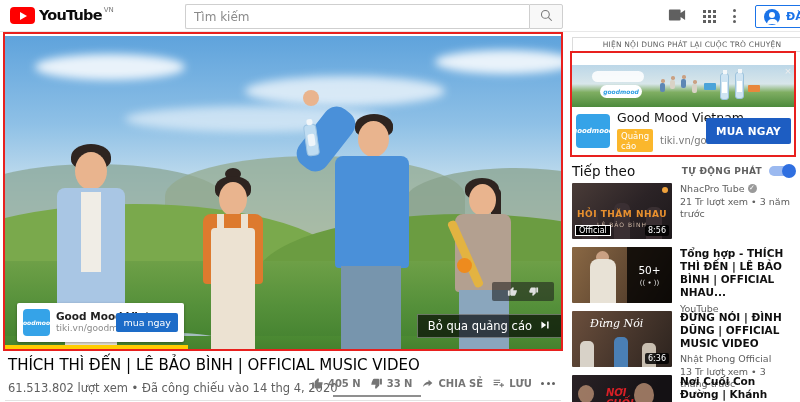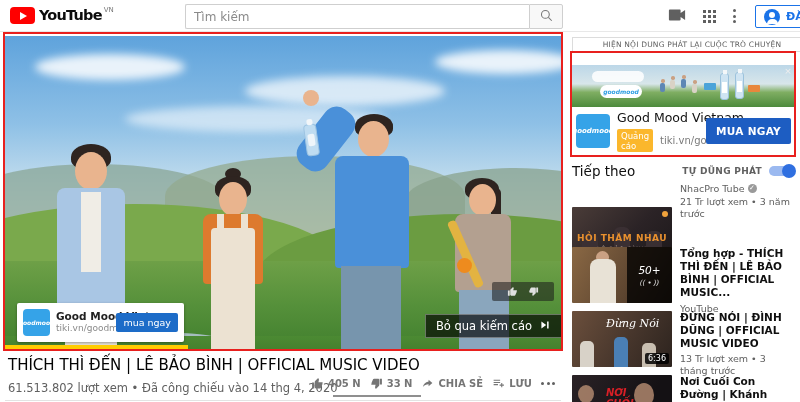--- a/index.html
+++ b/index.html
@@ -166,39 +166,39 @@
          padding:1px 3px; border-radius:2px; }
   .vtxt { min-width:0; line-height:1.25; }
   .vt-title { font-size:10.5px; font-weight:bold; color:#0f0f0f; margin-bottom:3px; }
   .vt-ch { font-size:9.5px; color:#606060; display:flex; align-items:center; gap:3px; }
   .vt-meta { font-size:9.5px; color:#606060; margin-top:1px; }
   .check { display:inline-block; width:9px; height:9px; border-radius:50%; background:#9a9a9a; color:#fff;
            font-size:7px; line-height:9px; text-align:center; }
   .check::before { content:"✓"; }
 
   
-  .t1 { background:linear-gradient(135deg,#4a3c38 0%,#2b2326 55%,#1c181a 100%);margin-top:24px; }
+  .t1 { background:linear-gradient(135deg,#4a3c38 0%,#2b2326 55%,#1c181a 100%); }
   .t1-l1 { position:absolute; left:0; right:0; top:26px; text-align:center; color:#e8902e; font-size:9px; font-weight:bold; letter-spacing:.5px;}
   .t1-l2 { position:absolute; left:0; right:0; top:38px; text-align:center; color:#cdb6a4; font-size:6px; letter-spacing:1px;}
   .t1-stamp { position:absolute; left:3px; bottom:3px; background:#000; border:1px solid #fff; color:#fff;
               font-size:8px; padding:0 3px; }
   .t1-dot { position:absolute; right:4px; top:4px; width:6px; height:6px; border-radius:50%; background:#f0a23c; }
   .t1 .fig { position:absolute; width:16px; height:30px; bottom:0; border-radius:6px 6px 0 0; background:#3c3134; opacity:.9;}
   
-  .t2 { background:linear-gradient(120deg,#8a6844 0%,#5d4530 60%,#3a2c20 100%);font-style:italic; }
+  .t2 { background:linear-gradient(120deg,#8a6844 0%,#5d4530 60%,#3a2c20 100%); }
   .t2-man { position:absolute; left:18px; top:12px; width:26px; height:44px; background:#e8e2d6; border-radius:8px 8px 0 0; }
   .t2-head { position:absolute; left:24px; top:4px; width:13px; height:13px; border-radius:50%; background:#caa183; }
   .t2-ovl { position:absolute; right:0; top:0; width:45%; height:100%; background:rgba(0,0,0,.78); color:#fff;
             display:flex; flex-direction:column; align-items:center; justify-content:center; gap:3px; }
   .t2-count { font-size:10.5px; }
   .t2-mix { font-size:7px; opacity:.9; }
   .t2-mix::before { content:"(( • ))"; }
   
   .t3 { background:linear-gradient(120deg,#6b4f3c 0%,#47362c 55%,#2c231e 100%); }
-  .t3-script { position:absolute; left:34px; top:6px; color:#fff; font-size:11px; font-style:italic;
+  .t3-script { position:absolute; left:18px; top:6px; color:#fff; font-size:11px; font-style:italic;
                font-family:"DejaVu Serif","Liberation Serif",serif; }
   .t3 .fig { position:absolute; bottom:0; width:14px; height:26px; border-radius:5px 5px 0 0; }
   
   .t4 { background:linear-gradient(120deg,#2a2226 0%,#141114 70%); }
   .t4-l1 { position:absolute; left:34px; top:12px; color:#d81f26; font-size:10px; font-weight:bold; font-style:italic; line-height:1.1; }
   .t4-face { position:absolute; border-radius:50%; background:#b98f73; opacity:.8; }
 
   
   .annot { position:absolute; border:2px solid var(--annotation-red,#e8201e); z-index:20; pointer-events:none; }
   .annot-player { left:3px; top:32px; width:560px; height:319px; }
@@ -321,21 +321,21 @@
           </svg>
       </span>
       <span>
         <svg width="11" height="11" viewBox="0 0 24 24" fill="#e0e0e0">
             <path transform="rotate(180 12 12)" d="M2 10h4v11H2zM22 11.5c0-1.1-.9-2-2-2h-6.3l1-4.6v-.3c0-.4-.2-.8-.4-1L13.2 2 7.6 7.6c-.4.4-.6.9-.6 1.4V19c0 1.1.9 2 2 2h7.5c.8 0 1.5-.5 1.8-1.2l2.6-6.1c.1-.2.1-.5.1-.7v-1.5z"></path>
           </svg>
       </span>
     </div>
 
     <button class="skip-btn">
-      <span>Bỏ qua kiếm cáo</span>
+      <span>Bỏ qua quảng cáo</span>
       <span>
         <svg width="12" height="12" viewBox="0 0 20 20" fill="#fff">
             <path d="M4 4l8 6-8 6V4zm9.5 0h2.5v12h-2.5z"></path>
           </svg>
       </span>
     </button>
 
     <div class="progress" id="ad-progress" style="width: 33%;"></div>
   </div>
 
@@ -402,21 +402,21 @@
           <span class="ad-badge">Quảng cáo</span>
           <span class="sb-ad-url">tiki.vn/goodmood</span>
         </div>
       </span>
       <button class="muangay-btn">MUA NGAY</button>
     </div>
 
     <div class="upnext-row">
       <span class="upnext">Tiếp theo</span>
       <span class="autoplay">
-        <span class="autoplay-lbl">TỰ DŨNG PHÁT</span>
+        <span class="autoplay-lbl">TỰ ĐỘNG PHÁT</span>
         <span class="toggle"></span>
       </span>
     </div>
 
     <div class="vitem" style="top:183px;">
       <div class="thumb t1">
         <span class="fig" style="left:10px;"></span>
           <span class="fig" style="left:42px; height:36px;"></span>
           <span class="fig" style="left:74px; height:32px;"></span>
         <div class="t1-l1">HỎI THĂM NHAU</div>
@@ -437,37 +437,40 @@
     <div class="vitem" style="top:247px;">
       <div class="thumb t2">
         <span class="t2-head"></span>
           <span class="t2-man"></span>
         <div class="t2-ovl">
           <span class="t2-count">50+</span>
           <span class="t2-mix"></span>
         </div>
       </div>
       <div class="vtxt">
-        <div class="vt-title">Tổng hợp - THÍCH THÌ ĐẾN | LÊ BẢO BÌNH | OFFICIAL MUSIC...</div>
+        <div class="vt-title">Tổng hợp - THÍCH THÌ ĐẾN | LÊ BẢO BÌNH | OFFICIAL NHAU...</div>
         <div class="vt-ch">
             <span>YouTube</span>
           </div>
       </div>
     </div>
 
     <div class="vitem" style="top:311px;">
       <div class="thumb t3">
         <div class="t3-script">Đừng Nói</div>
         <span class="fig" style="left:8px; background:#d8d2c8;"></span>
         <span class="fig" style="left:42px; height:30px; background:#4a7fb5;"></span>
         <span class="fig" style="left:70px; height:24px; background:#c8beb0;"></span>
         <span class="dur">6:36</span>
       </div>
       <div class="vtxt">
         <div class="vt-title">ĐỪNG NÓI | ĐÌNH DŨNG | OFFICIAL MUSIC VIDEO</div>
+        <div class="vt-ch">
+            <span>Nhật Phong Official</span>
+          </div>
         <div class="vt-meta">13 Tr lượt xem • 3 tháng trước</div>
       </div>
     </div>
 
     <div class="vitem" style="top:375px;">
       <div class="thumb t4">
         <span class="t4-face" style="left:6px; top:10px; width:16px; height:18px;"></span>
         <span class="t4-face" style="left:62px; top:8px; width:20px; height:24px;"></span>
         <div class="t4-l1"><span>NƠI</span><br><span>CUỐI</span></div>
       </div>

